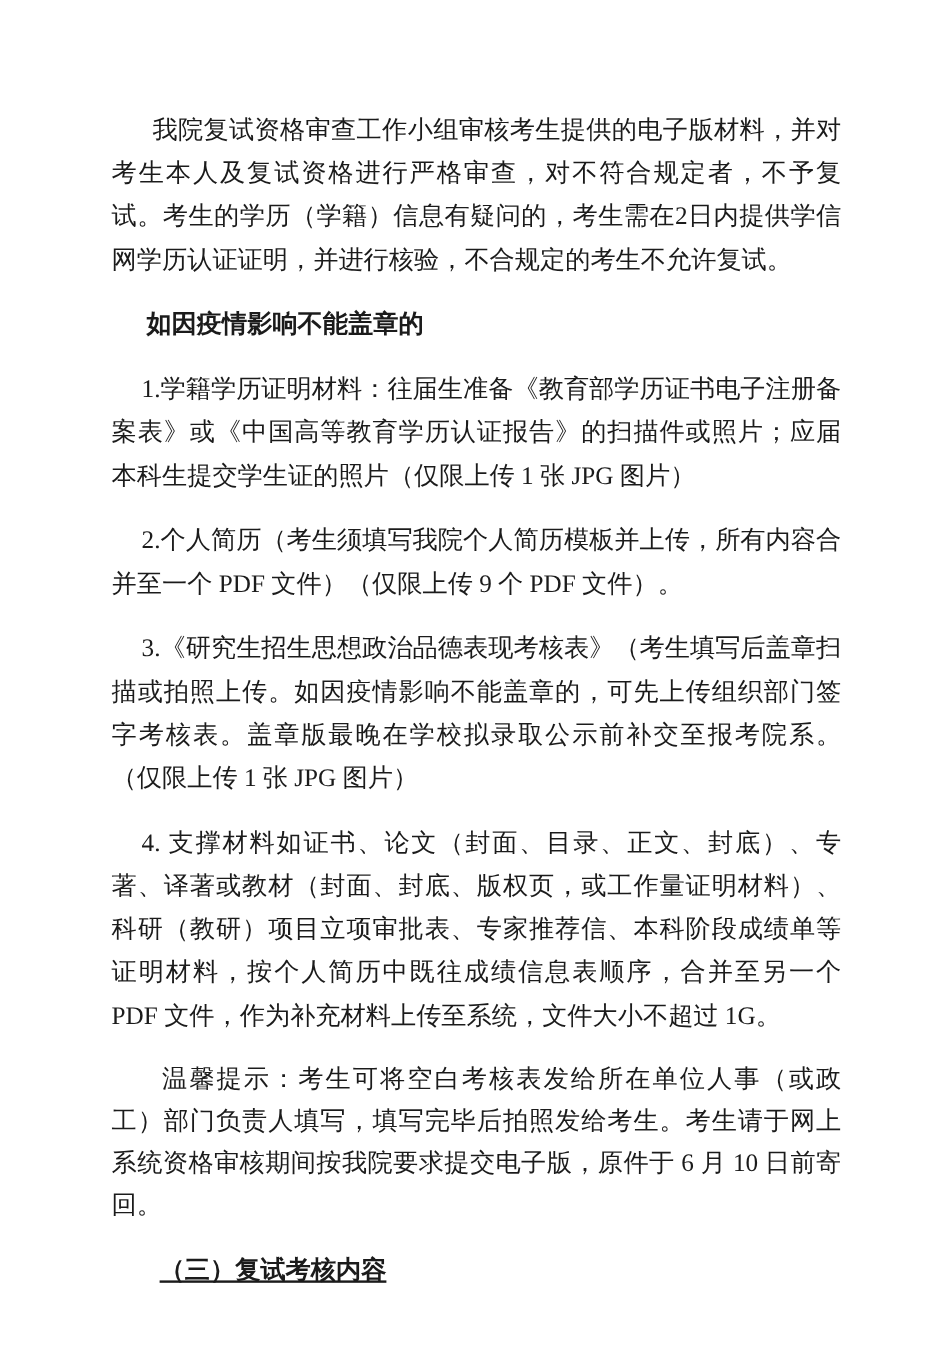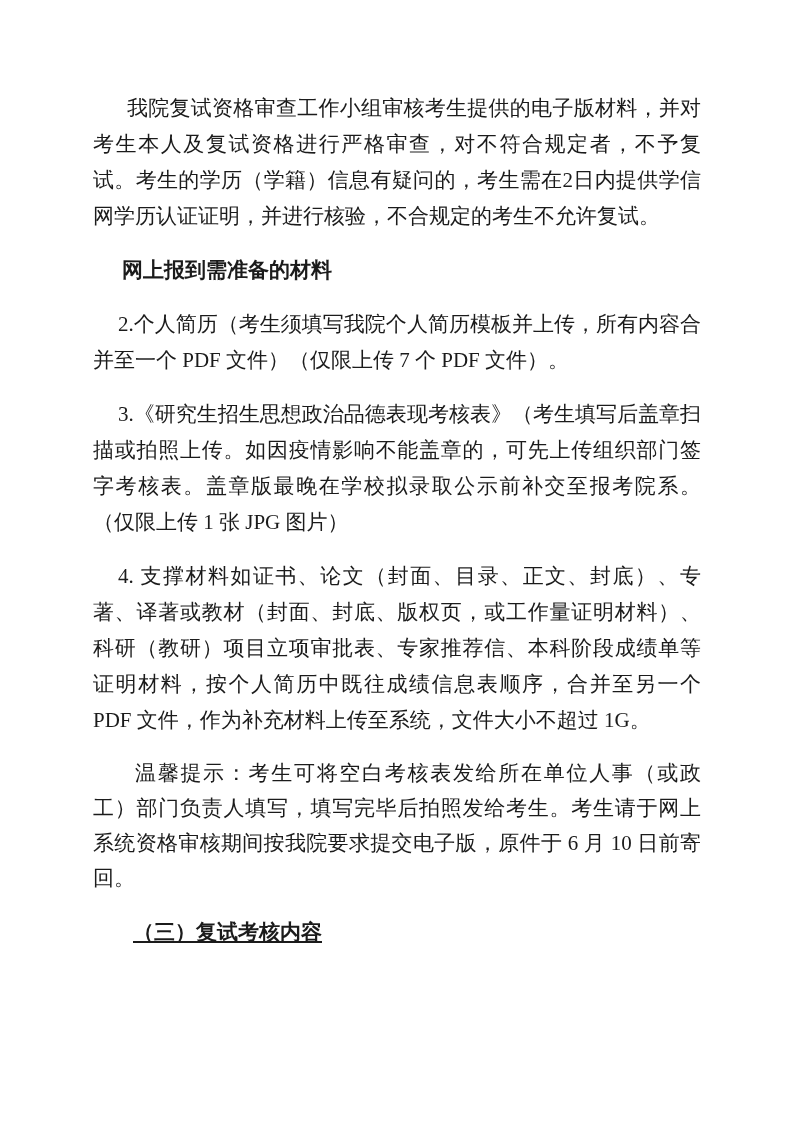--- a/index.html
+++ b/index.html
@@ -29,24 +29,25 @@
   .list-item      { text-indent: 25px; }
   .reminder       { font-weight: normal; text-indent: 42px; line-height: 35px; }
   .section-heading{ font-weight: bold; text-indent: 40px; text-decoration: underline; }
 </style>
 </head>
 <body>
 
 <div class="page">
   <p class="para indent-intro">我院复试资格审查工作小组审核考生提供的电子版材料，并对考生本人及复试资格进行严格审查，对不符合规定者，不予复试。考生的学历（学籍）信息有疑问的，考生需在2日内提供学信网学历认证证明，并进行核验，不合规定的考生不允许复试。</p>
 
-  <p class="para heading">网上报到需准备的材料</p>
+  <p class="para heading">如因疫情影响不能盖章的</p>
 
+  <p class="para list-item">1.学籍学历证明材料：往届生准备《教育部学历证书电子注册备案表》或《中国高等教育学历认证报告》的扫描件或照片；应届本科生提交学生证的照片（仅限上传 1 张 JPG 图片）</p>
 
-  <p class="para list-item">2.个人简历（考生须填写我院个人简历模板并上传，所有内容合并至一个 PDF 文件）（仅限上传 7 个 PDF 文件）。</p>
+  <p class="para list-item">2.个人简历（考生须填写我院个人简历模板并上传，所有内容合并至一个 PDF 文件）（仅限上传 9 个 PDF 文件）。</p>
 
   <p class="para list-item">3.《研究生招生思想政治品德表现考核表》（考生填写后盖章扫描或拍照上传。如因疫情影响不能盖章的，可先上传组织部门签字考核表。盖章版最晚在学校拟录取公示前补交至报考院系。（仅限上传 1 张 JPG 图片）</p>
 
   <p class="para list-item">4. 支撑材料如证书、论文（封面、目录、正文、封底）、专著、译著或教材（封面、封底、版权页，或工作量证明材料）、科研（教研）项目立项审批表、专家推荐信、本科阶段成绩单等证明材料，按个人简历中既往成绩信息表顺序，合并至另一个 PDF 文件，作为补充材料上传至系统，文件大小不超过 1G。</p>
 
   <p class="para reminder">温馨提示：考生可将空白考核表发给所在单位人事（或政工）部门负责人填写，填写完毕后拍照发给考生。考生请于网上系统资格审核期间按我院要求提交电子版，原件于 6 月 10 日前寄回。</p>
 
   <p class="para section-heading">（三）复试考核内容</p>
 </div>
 

